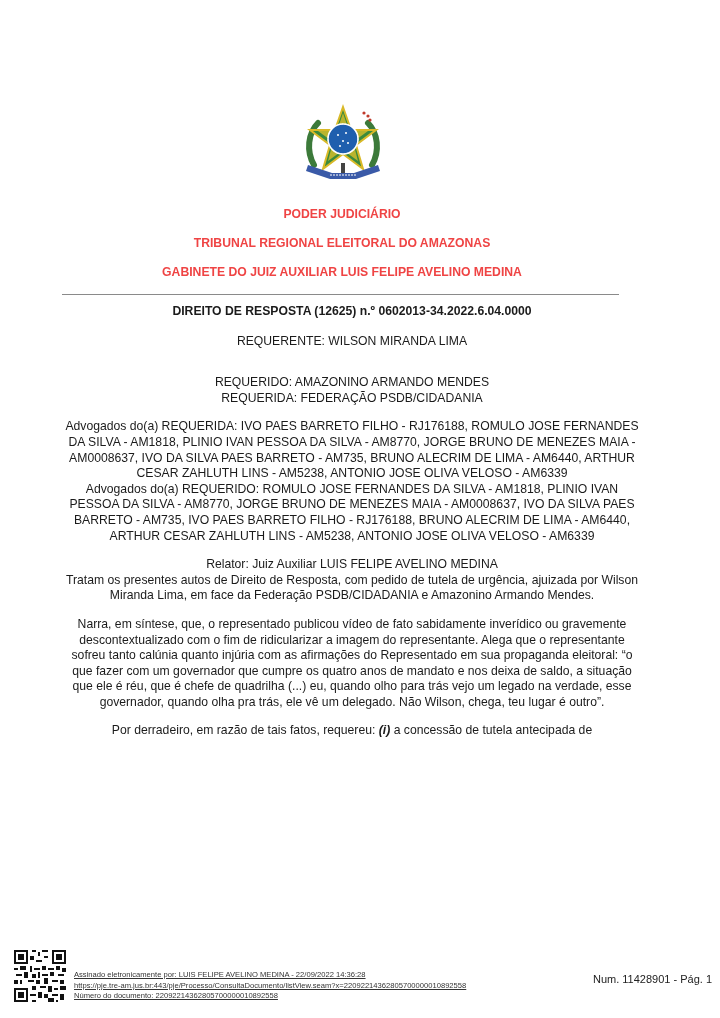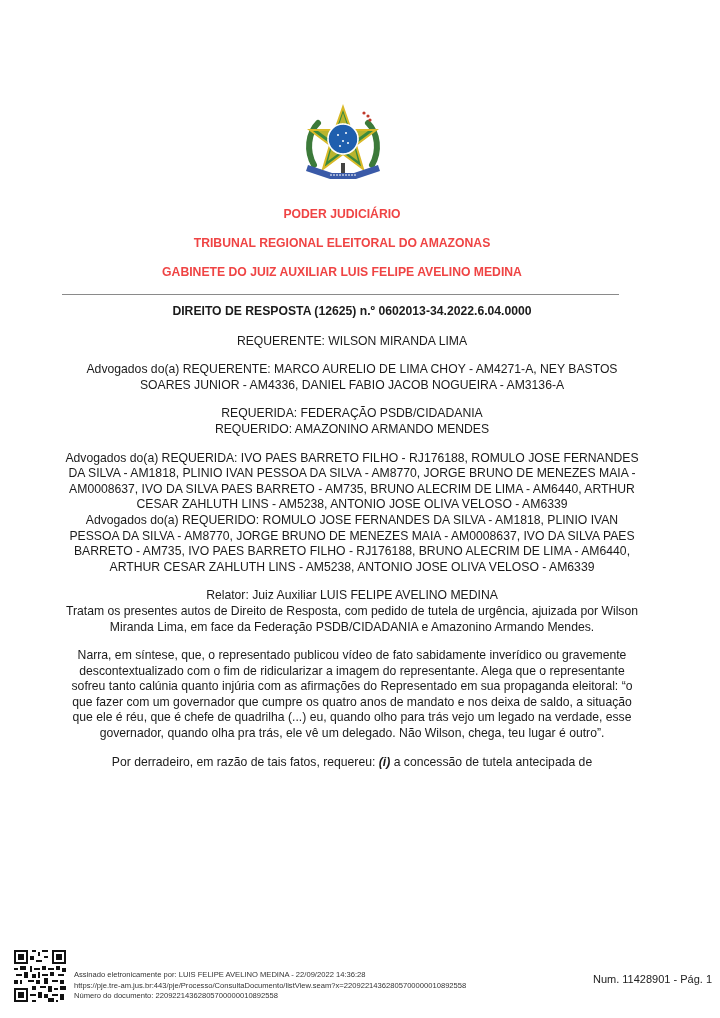--- a/index.html
+++ b/index.html
@@ -14,21 +14,21 @@
   .hdr3 { top: 265px; }
   .rule { position: absolute; left: 62px; top: 294px; width: 557px; height: 1px; background: #8a8a8a; }
   .content { position: absolute; left: 62px; top: 304px; width: 580px; font-size: 12.2px; line-height: 15.6px; color: #1b1b1b; }
   .content p { margin: 0; text-align: center; }
   .case-title { font-weight: bold; margin-bottom: 14px !important; }
   .gap { height: 13px; }
   .section-title { text-align: center; font-weight: bold; width: 557px; margin-top: 27px !important; margin-bottom: 46px !important; }
   .body-para { margin-bottom: 13px !important; }
   .footer { position: absolute; left: 12px; top: 948px; width: 700px; height: 60px; }
   .qr { position: absolute; left: 0; top: 0; width: 56px; height: 56px; }
-  .sig { position: absolute; left: 62px; top: 22px; font-size: 7.6px; line-height: 10.5px; color: #333; white-space: nowrap; }
+  .sig { position: absolute; left: 62px; top: 22px; font-size: 7.6px; line-height: 10.5px; color: #333; white-space: nowrap; text-decoration: underline; }
   .pagenum { position: absolute; right: 0px; top: 25px; font-size: 11px; color: #222; text-align: center; }
 </style>
 </head>
 <body>
 
 <div class="coat">
   <svg width="86" height="80" viewBox="0 0 86 80">
 
     <path d="M14 62 C6 48 8 30 18 20" stroke="#3c7a3a" stroke-width="6" fill="none" stroke-linecap="round"></path>
     <path d="M72 62 C80 48 78 30 68 20" stroke="#3c7a3a" stroke-width="6" fill="none" stroke-linecap="round"></path>
@@ -57,24 +57,23 @@
 <div class="hdr hdr1">PODER JUDICIÁRIO</div>
 <div class="hdr hdr2">TRIBUNAL REGIONAL ELEITORAL DO AMAZONAS</div>
 <div class="hdr hdr3">GABINETE DO JUIZ AUXILIAR LUIS FELIPE AVELINO MEDINA</div>
 
 <div class="rule"></div>
 
 <div class="content">
   <p class="case-title">DIREITO DE RESPOSTA (12625) n.º 0602013-34.2022.6.04.0000</p>
   <p>REQUERENTE: WILSON MIRANDA LIMA</p>
   <div class="gap"></div>
-  <p>Advogados do(a) REQUERENTE: MARCO AURELIO DE LIMA CHOY - AM4271-A, NEY BASTOS SOARES JUNIOR - AM4336, DANIEL FABIO JACOB NOGUEIRA - AM3136-A</p>
   <div class="gap"></div>
+  <p>REQUERIDO: AMAZONINO ARMANDO MENDES</p>
   <p>REQUERIDA: FEDERAÇÃO PSDB/CIDADANIA</p>
-  <p>REQUERIDO: AMAZONINO ARMANDO MENDES</p>
   <div class="gap"></div>
   <p>Advogados do(a) REQUERIDA: IVO PAES BARRETO FILHO - RJ176188, ROMULO JOSE FERNANDES DA SILVA - AM1818, PLINIO IVAN PESSOA DA SILVA - AM8770, JORGE BRUNO DE MENEZES MAIA - AM0008637, IVO DA SILVA PAES BARRETO - AM735, BRUNO ALECRIM DE LIMA - AM6440, ARTHUR CESAR ZAHLUTH LINS - AM5238, ANTONIO JOSE OLIVA VELOSO - AM6339</p>
   <p>Advogados do(a) REQUERIDO: ROMULO JOSE FERNANDES DA SILVA - AM1818, PLINIO IVAN PESSOA DA SILVA - AM8770, JORGE BRUNO DE MENEZES MAIA - AM0008637, IVO DA SILVA PAES BARRETO - AM735, IVO PAES BARRETO FILHO - RJ176188, BRUNO ALECRIM DE LIMA - AM6440, ARTHUR CESAR ZAHLUTH LINS - AM5238, ANTONIO JOSE OLIVA VELOSO - AM6339</p>
   <div class="gap"></div>
   <p>Relator: Juiz Auxiliar LUIS FELIPE AVELINO MEDINA</p>
 
 
   <p class="body-para">Tratam os presentes autos de Direito de Resposta, com pedido de tutela de urgência, ajuizada por Wilson Miranda Lima, em face da Federação PSDB/CIDADANIA e Amazonino Armando Mendes.</p>
   <p class="body-para">Narra, em síntese, que, o representado publicou vídeo de fato sabidamente inverídico ou gravemente descontextualizado com o fim de ridicularizar a imagem do representante. Alega que o representante sofreu tanto calúnia quanto injúria com as afirmações do Representado em sua propaganda eleitoral: “o que fazer com um governador que cumpre os quatro anos de mandato e nos deixa de saldo, a situação que ele é réu, que é chefe de quadrilha (...) eu, quando olho para trás vejo um legado na verdade, esse governador, quando olha pra trás, ele vê um delegado. Não Wilson, chega, teu lugar é outro”.</p>
   <p class="body-para"><span>Por derradeiro, em razão de tais fatos, requereu: </span><b><i>(i)</i></b><span> a concessão de tutela antecipada de</span></p>

